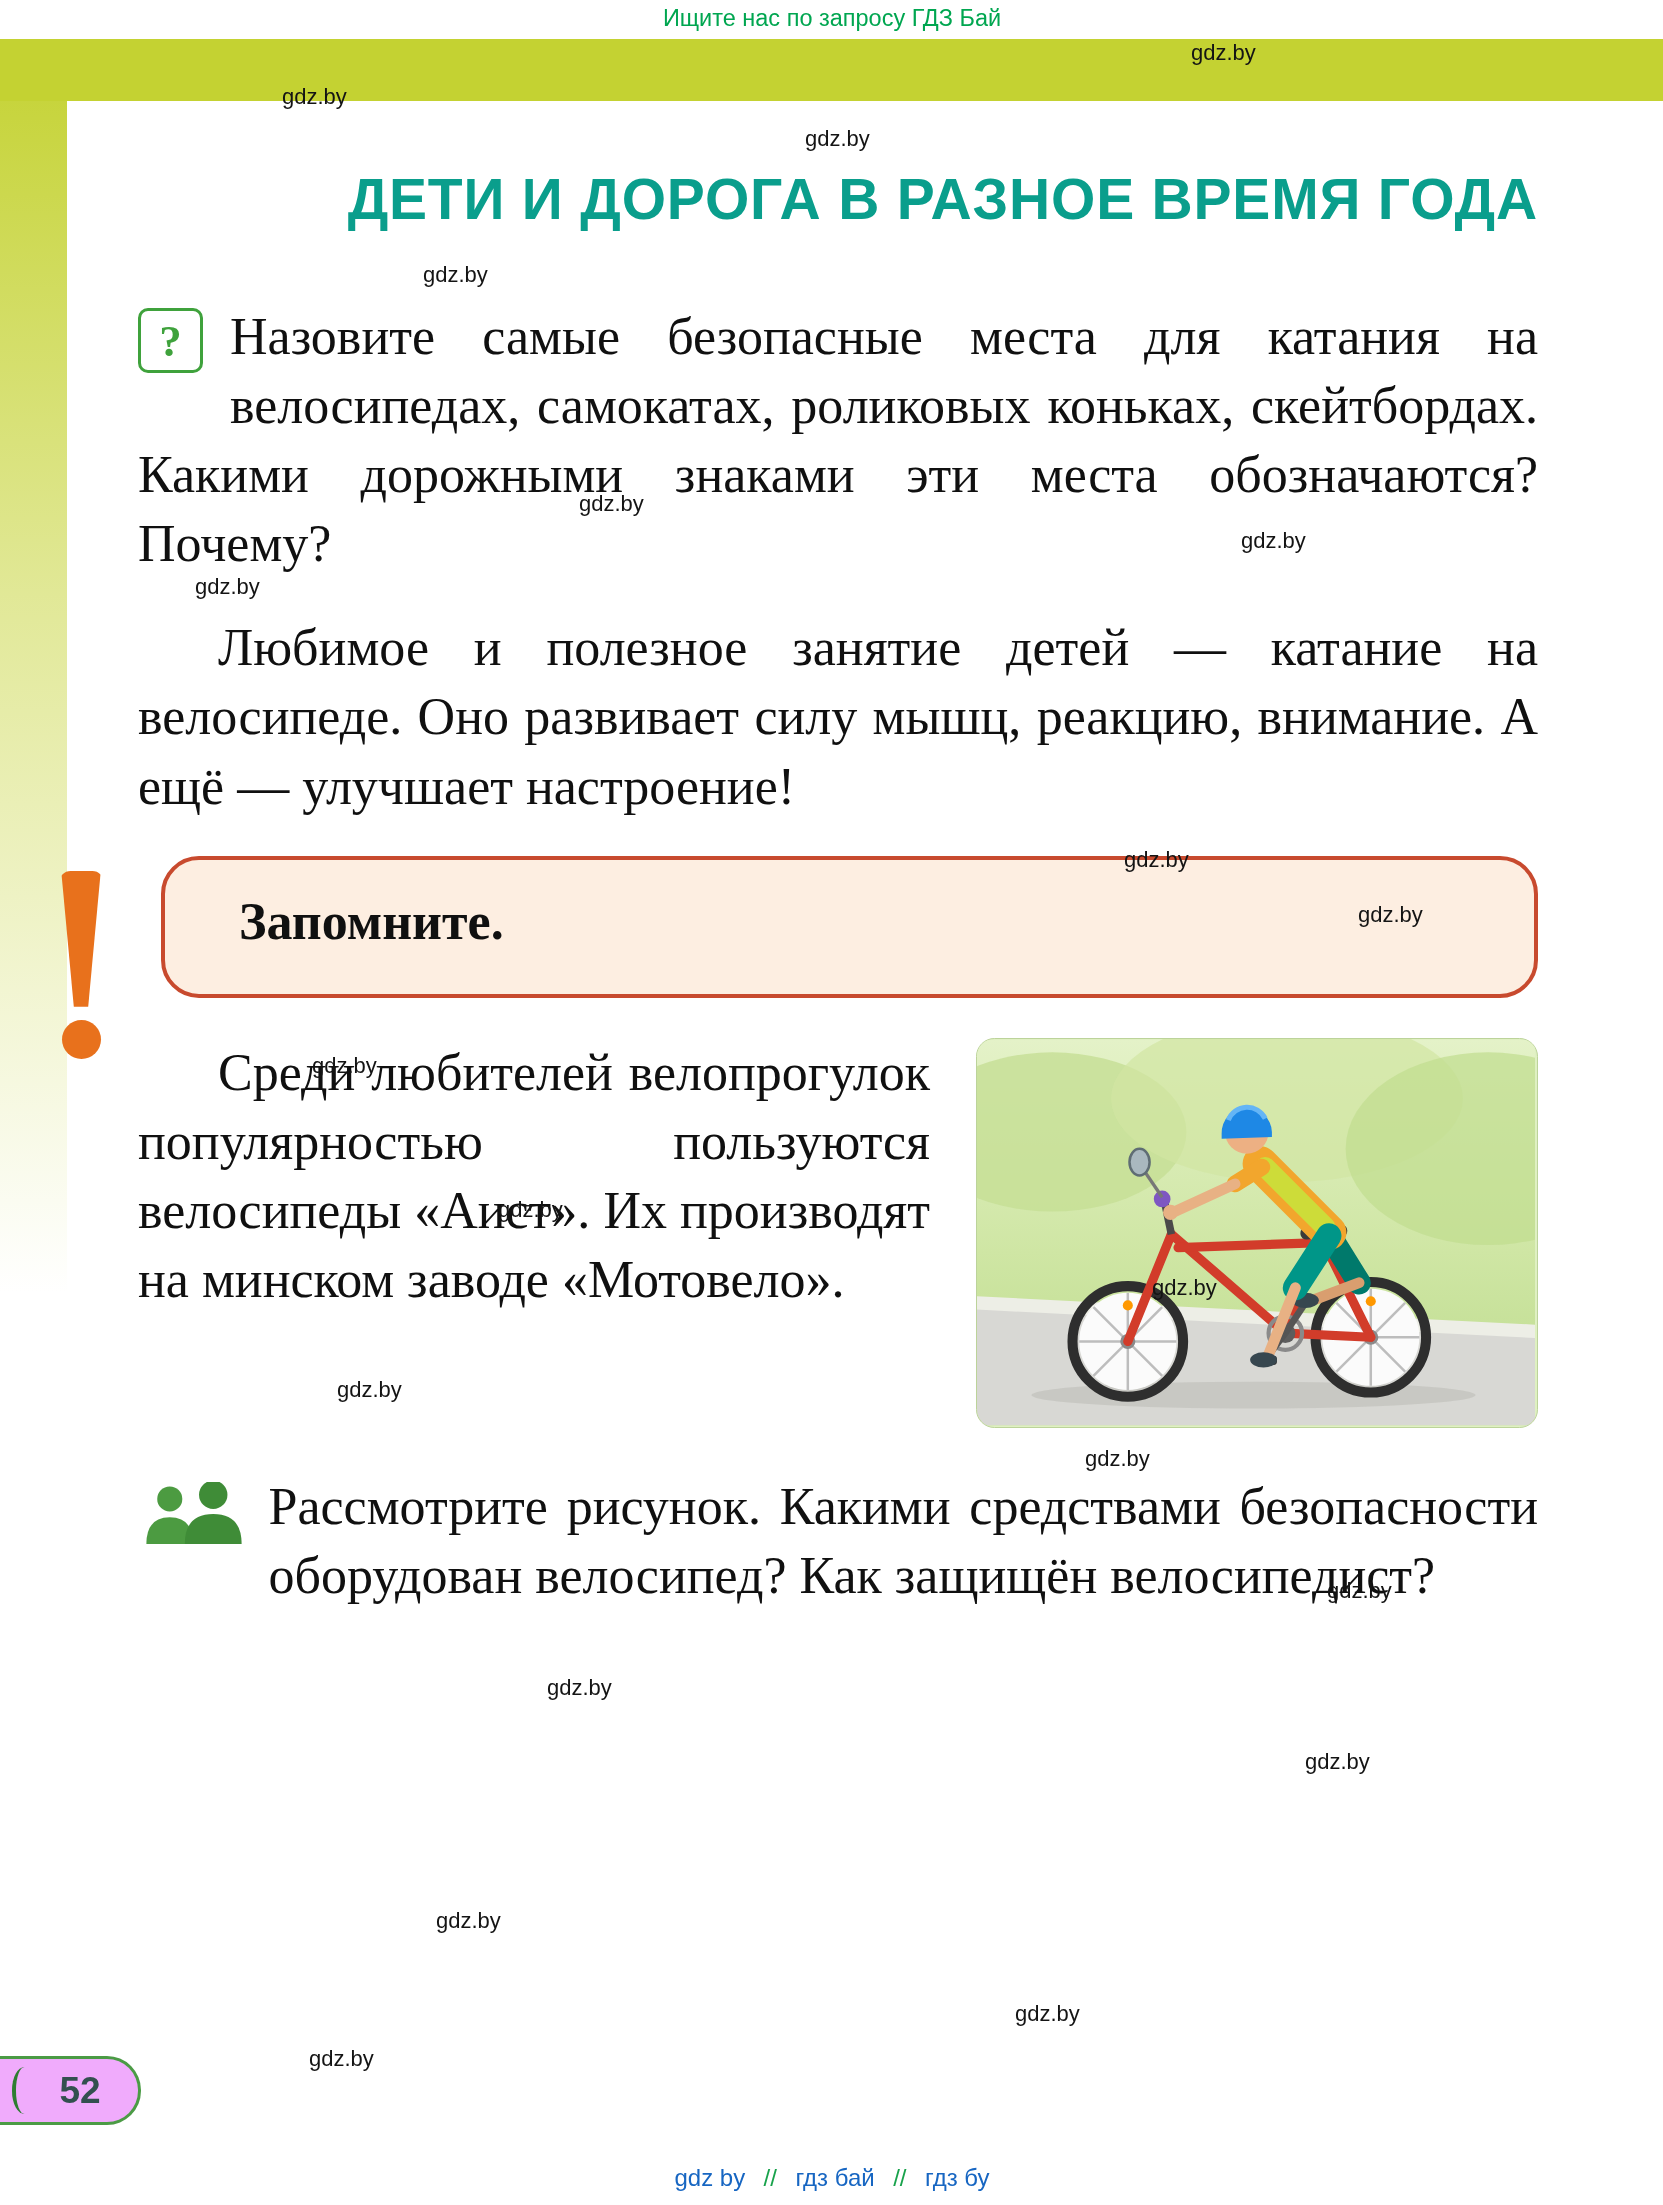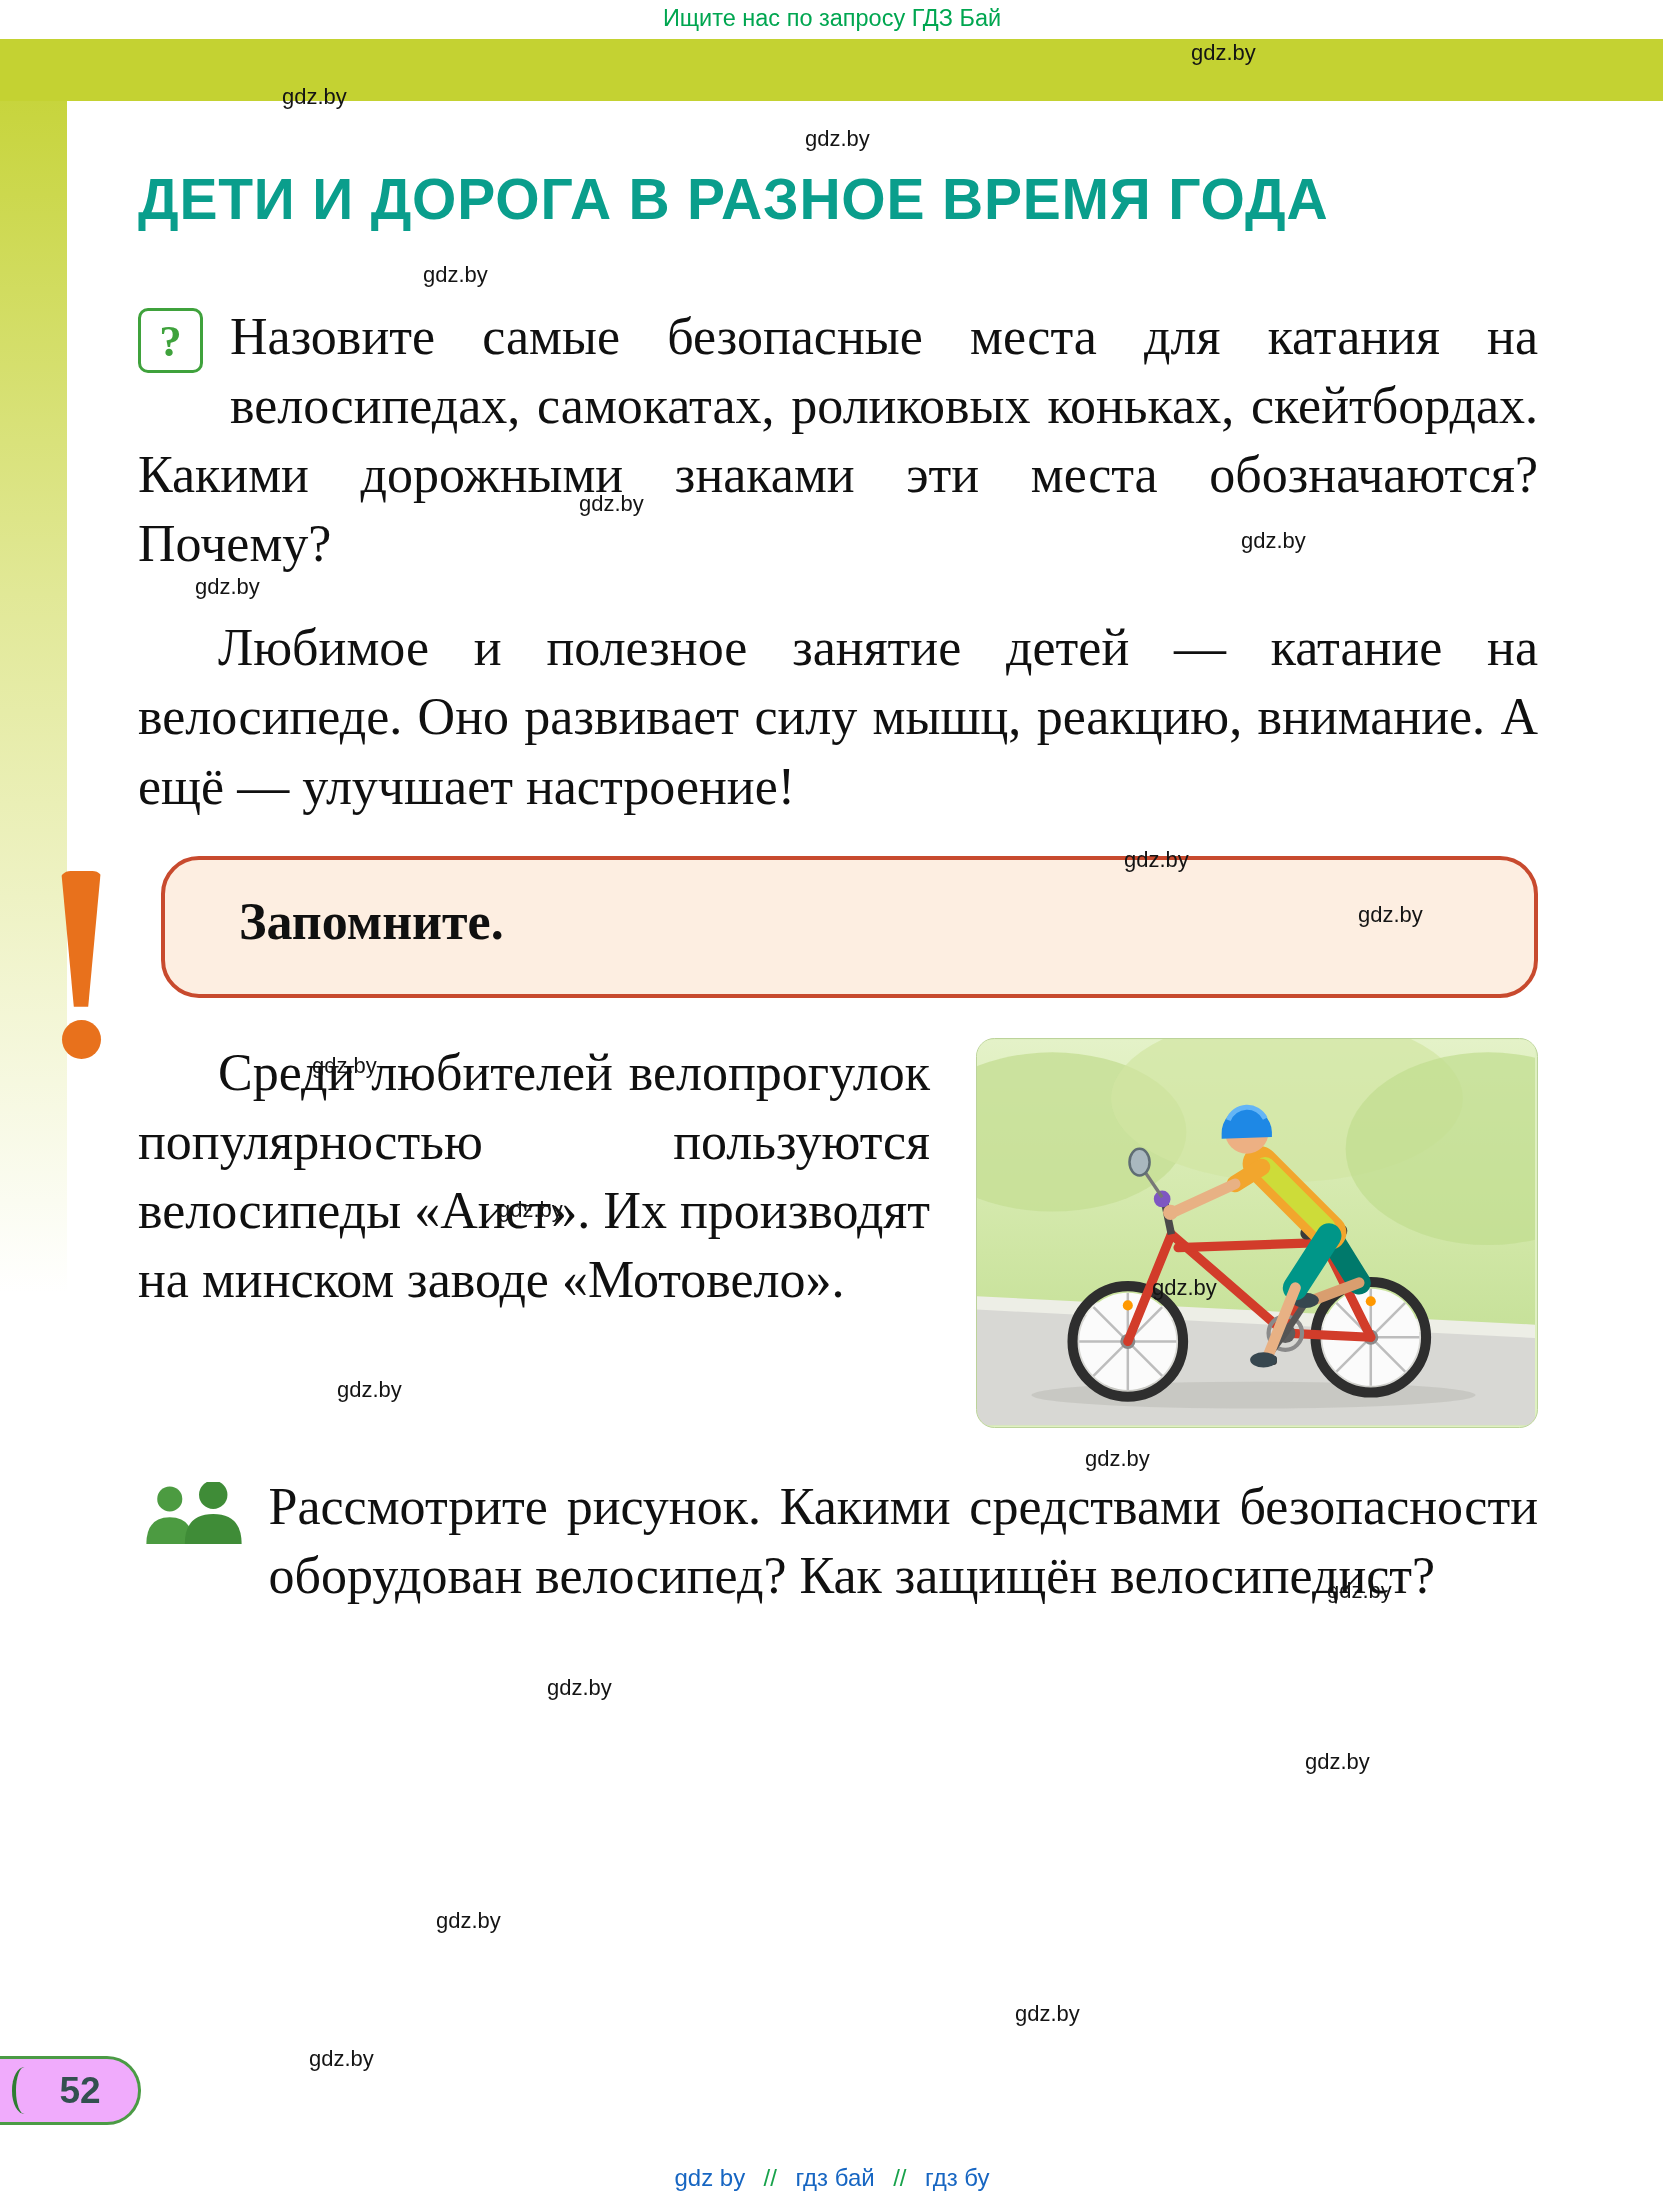--- a/index.html
+++ b/index.html
@@ -18,21 +18,21 @@
     background:var(--bar,#c4d232);
   }
   .left-strip {
     position:absolute; top:99px; left:0; width:67px; height:1258px;
     background:linear-gradient(to bottom, rgba(196,210,50,.95) 0%, rgba(196,210,50,.5) 40%, rgba(196,210,50,0) 95%);
   }
 
   .content { position:absolute; top:126px; left:138px; width:1400px; }
 
   .title {
-    margin-top:42px; text-align:left;
+    margin-top:42px; text-align:right;
     font:700 57px/1.1 "Liberation Sans", sans-serif;
     color:var(--title_teal,#0a9e8c); letter-spacing:0.8px;
   }
 
   .q-text, .para, .memo-text, .task-text {
     font-size:52px; line-height:1.33; text-align:justify; color:#101010;
   }
   .indent { text-indent:80px; }
 
   .question-block { margin-top:71px; }

